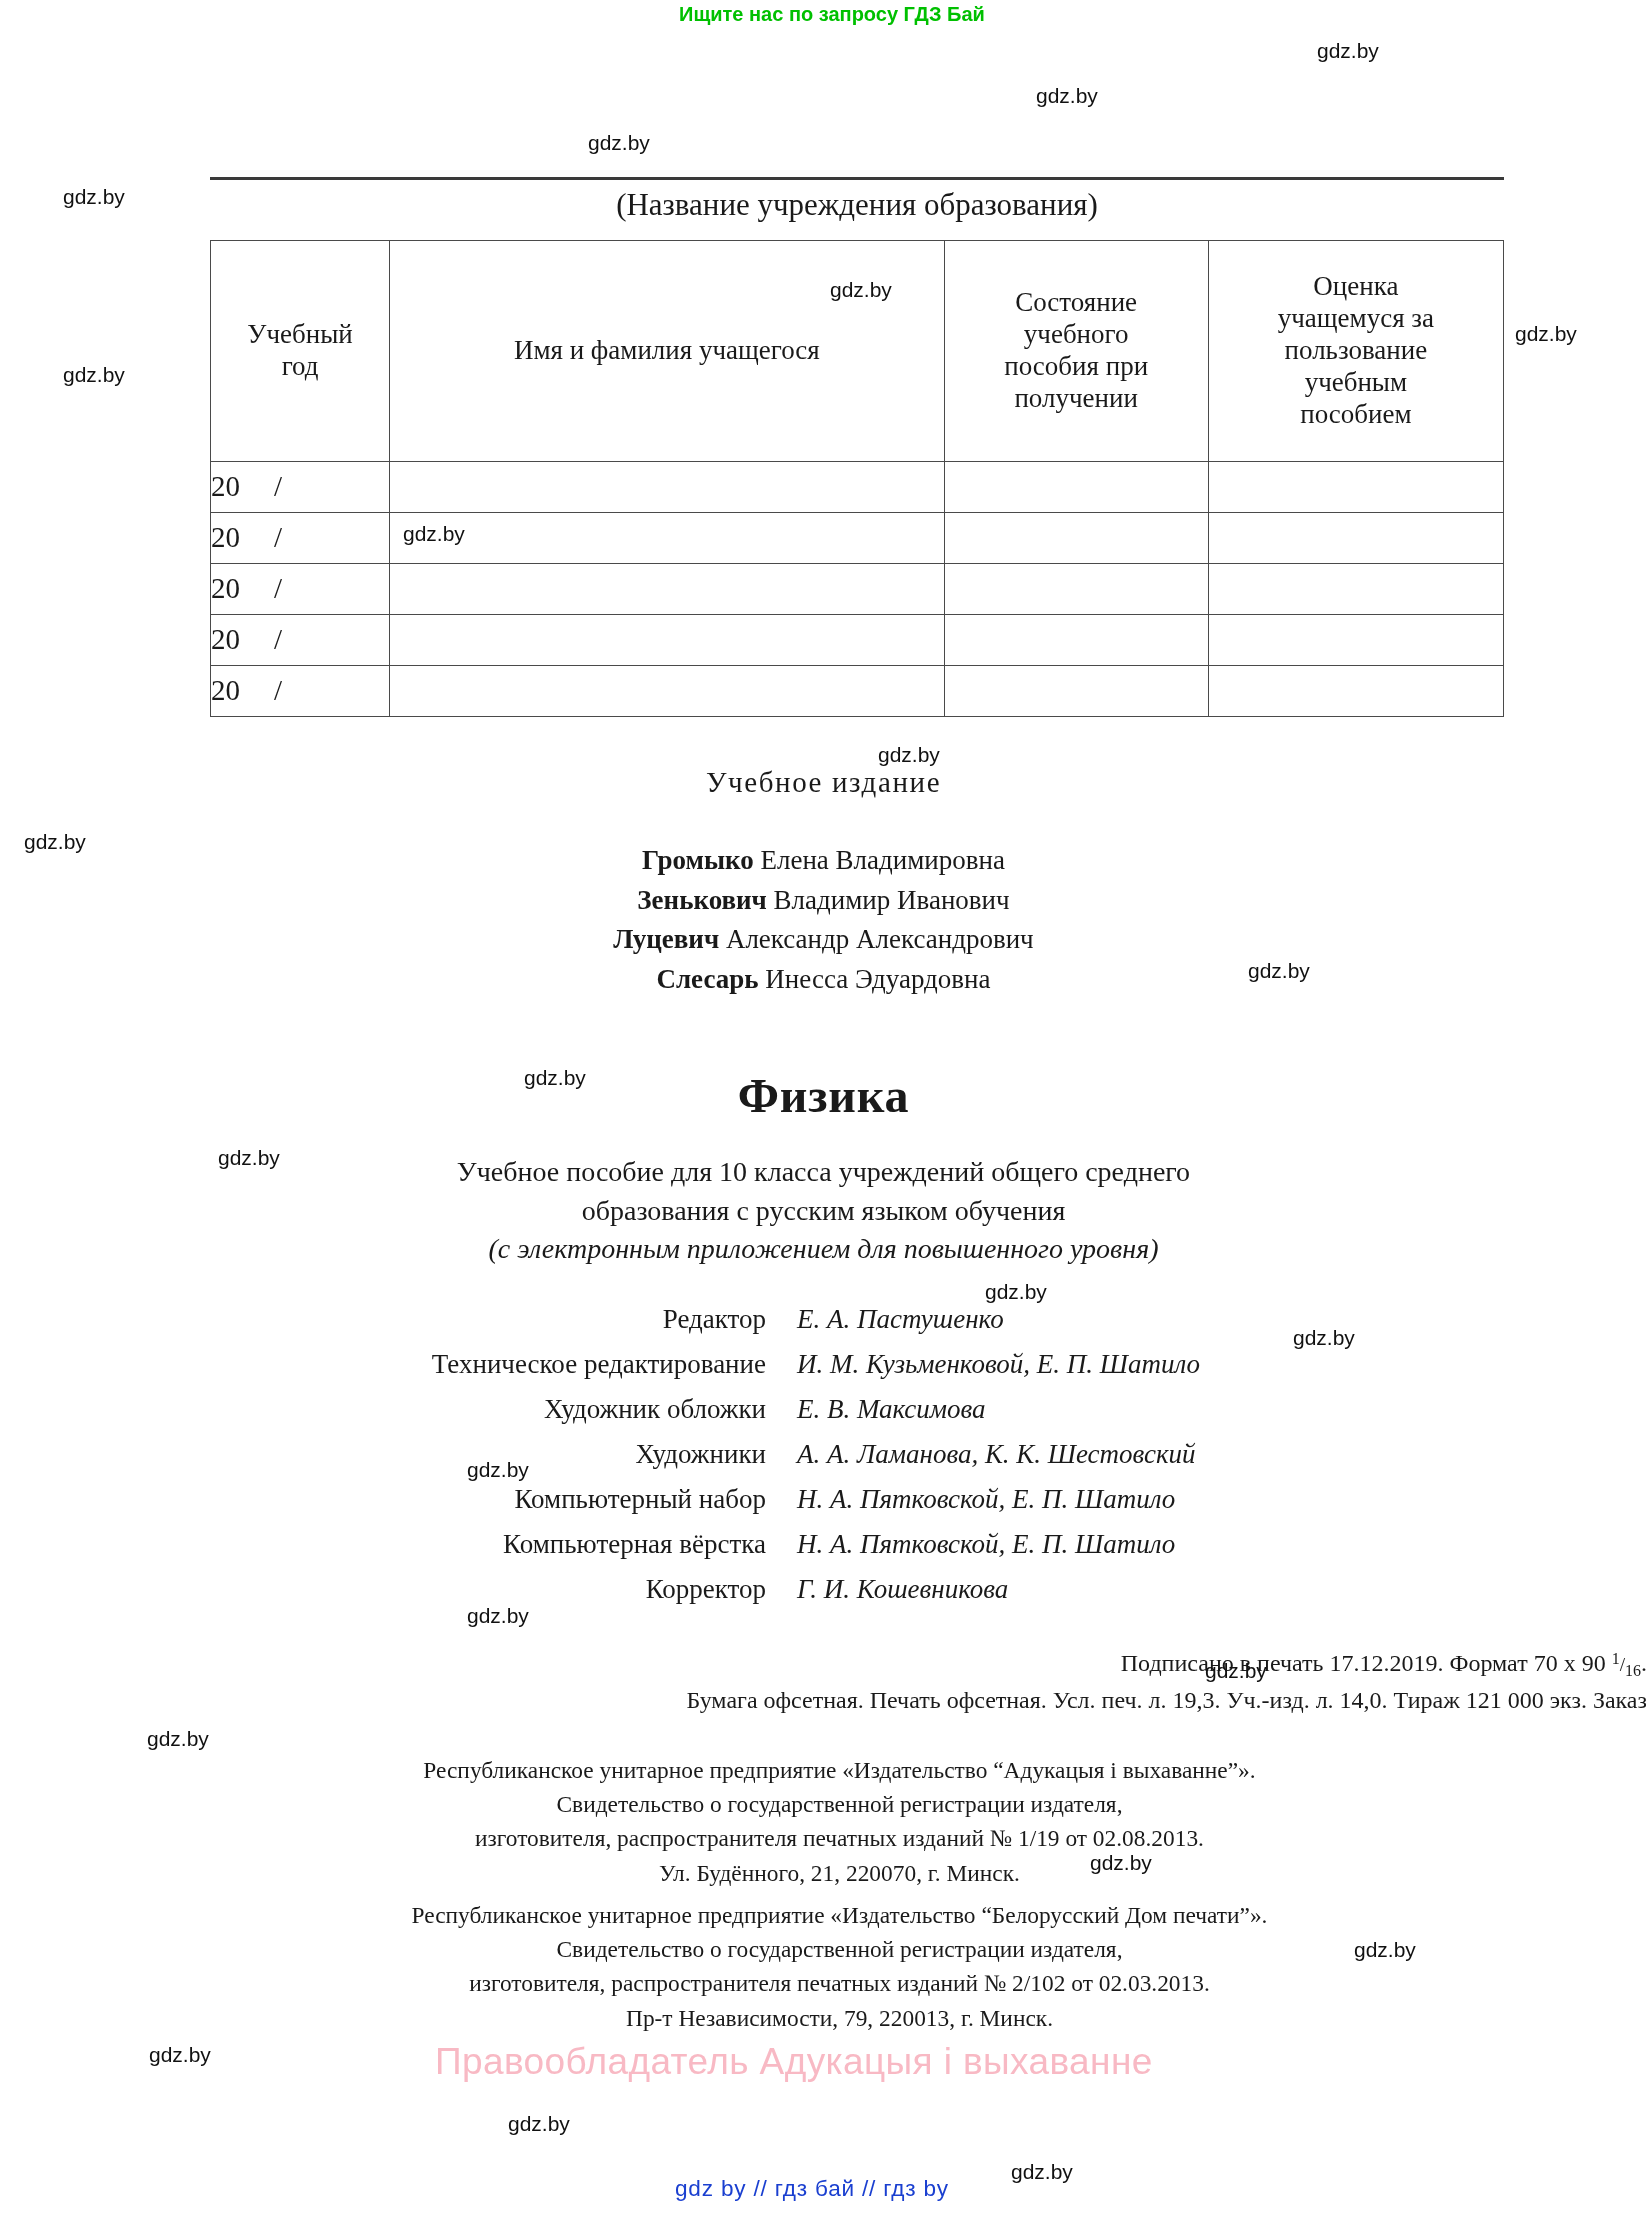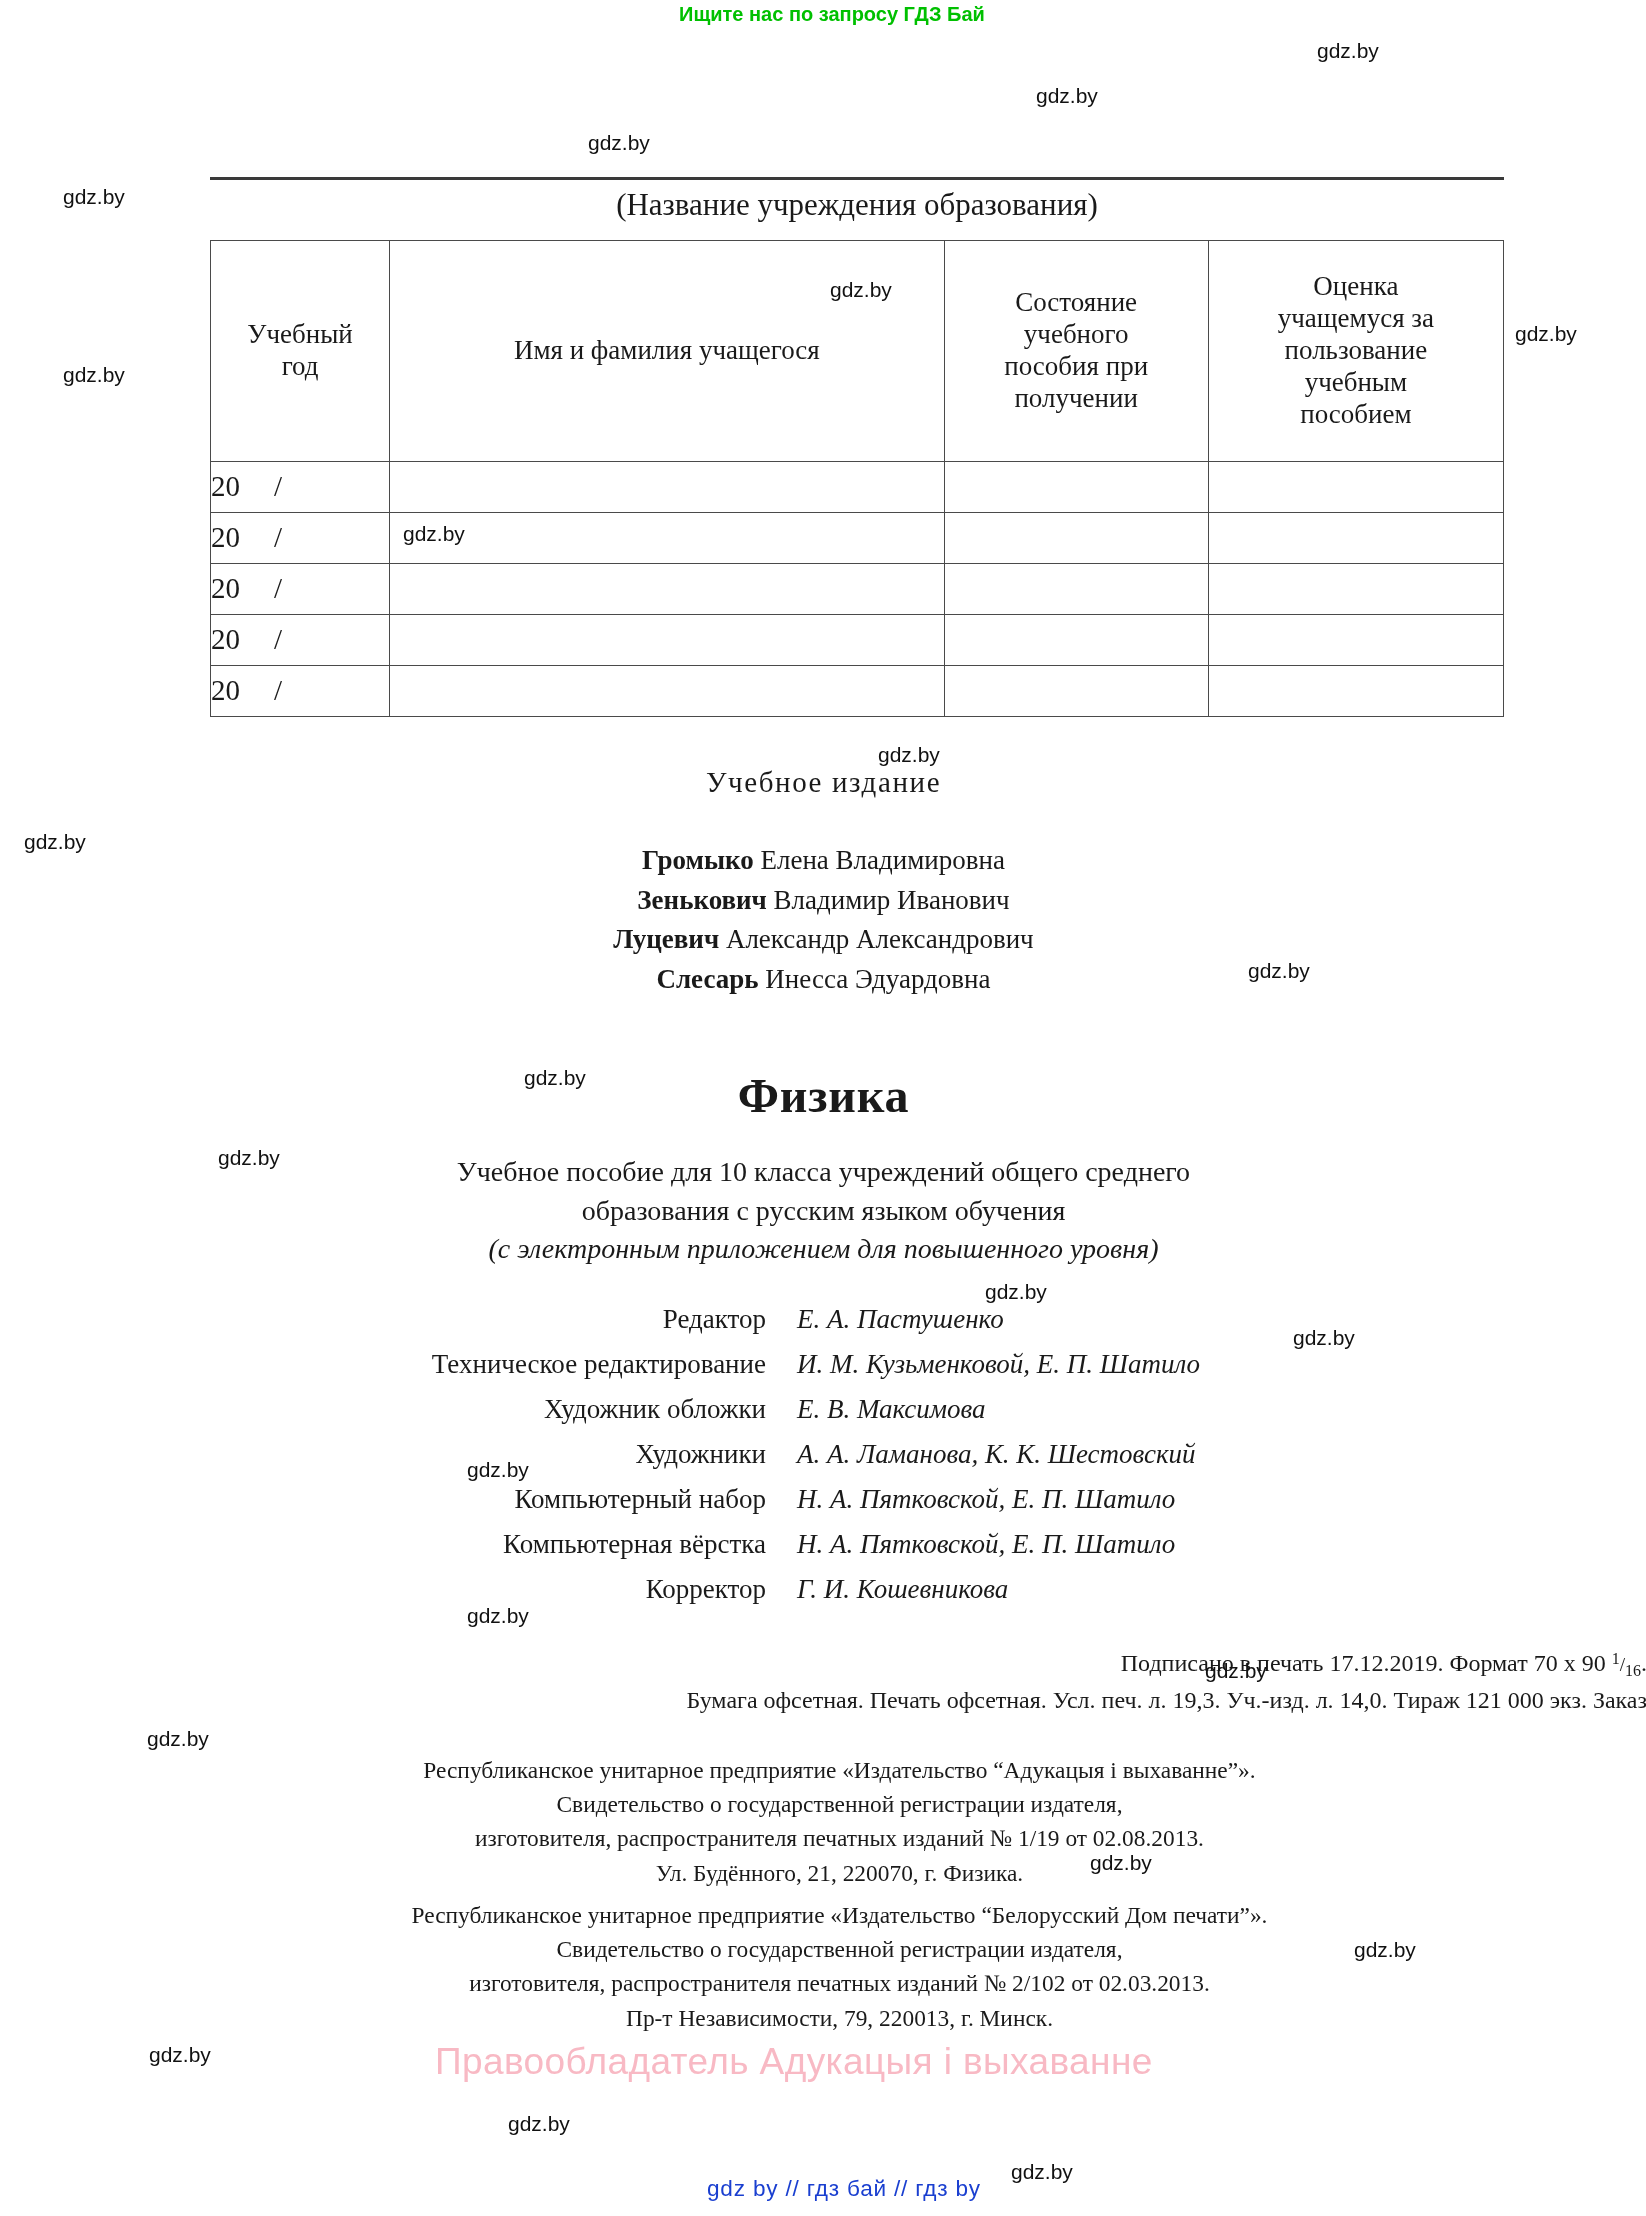--- a/index.html
+++ b/index.html
@@ -377,33 +377,33 @@
     <div class="p-line">
       <span>Подписано в печать 17.12.2019. Формат 70 х 90 </span><span class="frac"><span class="num">1</span>/<span class="den">16</span></span><span>.</span>
     </div>
     <div class="p-line">Бумага офсетная. Печать офсетная. Усл. печ. л. 19,3. Уч.-изд. л. 14,0. Тираж 121 000 экз. Заказ</div>
   </div>
 
   <div id="publisher-1">
     <div class="pub-line">Республиканское унитарное предприятие «Издательство “Адукацыя i выхаванне”».</div>
     <div class="pub-line">Свидетельство о государственной регистрации издателя,</div>
     <div class="pub-line">изготовителя, распространителя печатных изданий № 1/19 от 02.08.2013.</div>
-    <div class="pub-line">Ул. Будённого, 21, 220070, г. Физика.</div>
+    <div class="pub-line">Ул. Будённого, 21, 220070, г. Минск.</div>
   </div>
 
   <div id="publisher-2">
     <div class="pub-line">Республиканское унитарное предприятие «Издательство “Белорусский Дом печати”».</div>
     <div class="pub-line">Свидетельство о государственной регистрации издателя,</div>
     <div class="pub-line">изготовителя, распространителя печатных изданий № 2/102 от 02.03.2013.</div>
     <div class="pub-line">Пр-т Независимости, 79, 220013, г. Минск.</div>
   </div>
 
   <div class="wm-pink" style="left:435px; top:2041px;">Правообладатель Адукацыя i выхаванне</div>
 
-  <div class="wm-bottom" style="left:675px; top:2176px;margin-left:32px;">gdz by  //  гдз бай  //  гдз by</div>
+  <div class="wm-bottom" style="left:675px; top:2176px;">gdz by  //  гдз бай  //  гдз by</div>
 
   <div id="wm-layer">
       <div class="wm" style="left: 1317px; top: 39px;">gdz.by</div>
       <div class="wm" style="left: 1036px; top: 84px;">gdz.by</div>
       <div class="wm" style="left: 588px; top: 131px;">gdz.by</div>
       <div class="wm" style="left: 63px; top: 185px;">gdz.by</div>
       <div class="wm" style="left: 63px; top: 363px;">gdz.by</div>
       <div class="wm" style="left: 1515px; top: 322px;">gdz.by</div>
       <div class="wm" style="left: 830px; top: 278px;">gdz.by</div>
       <div class="wm" style="left: 403px; top: 522px;">gdz.by</div>

